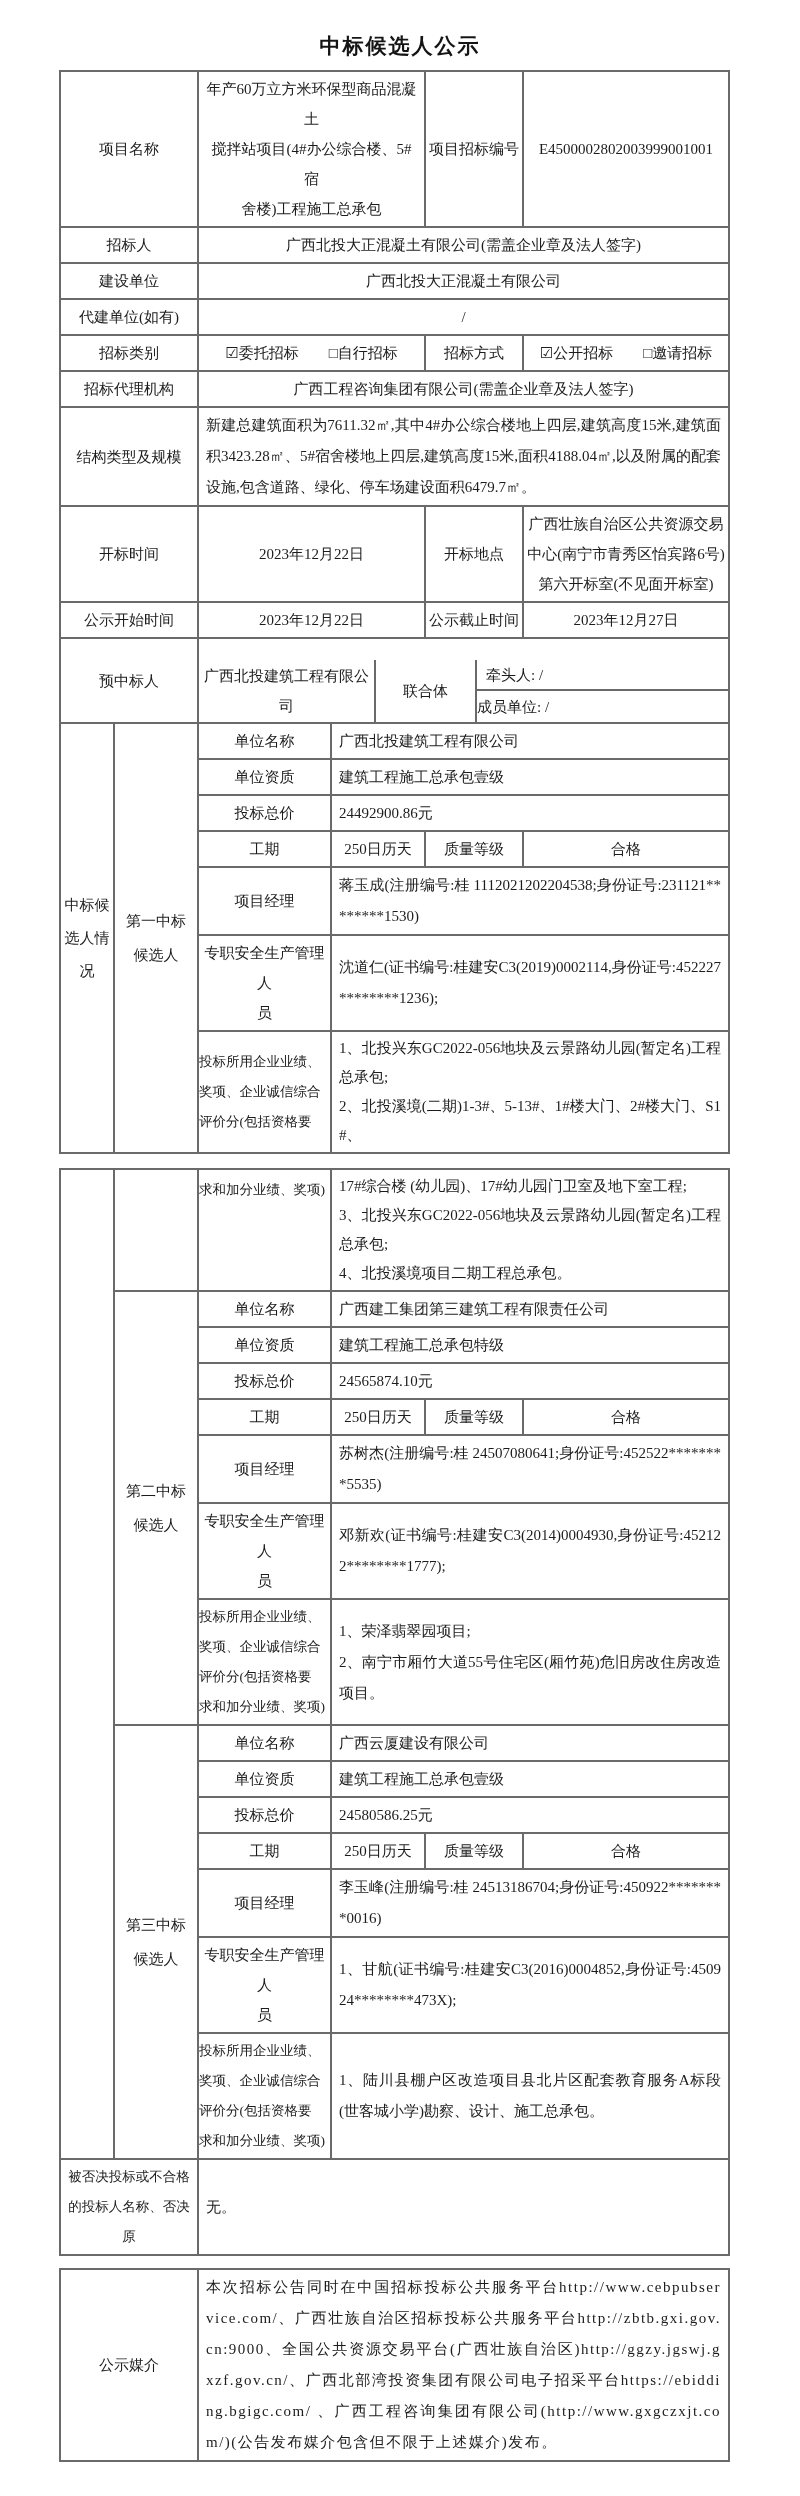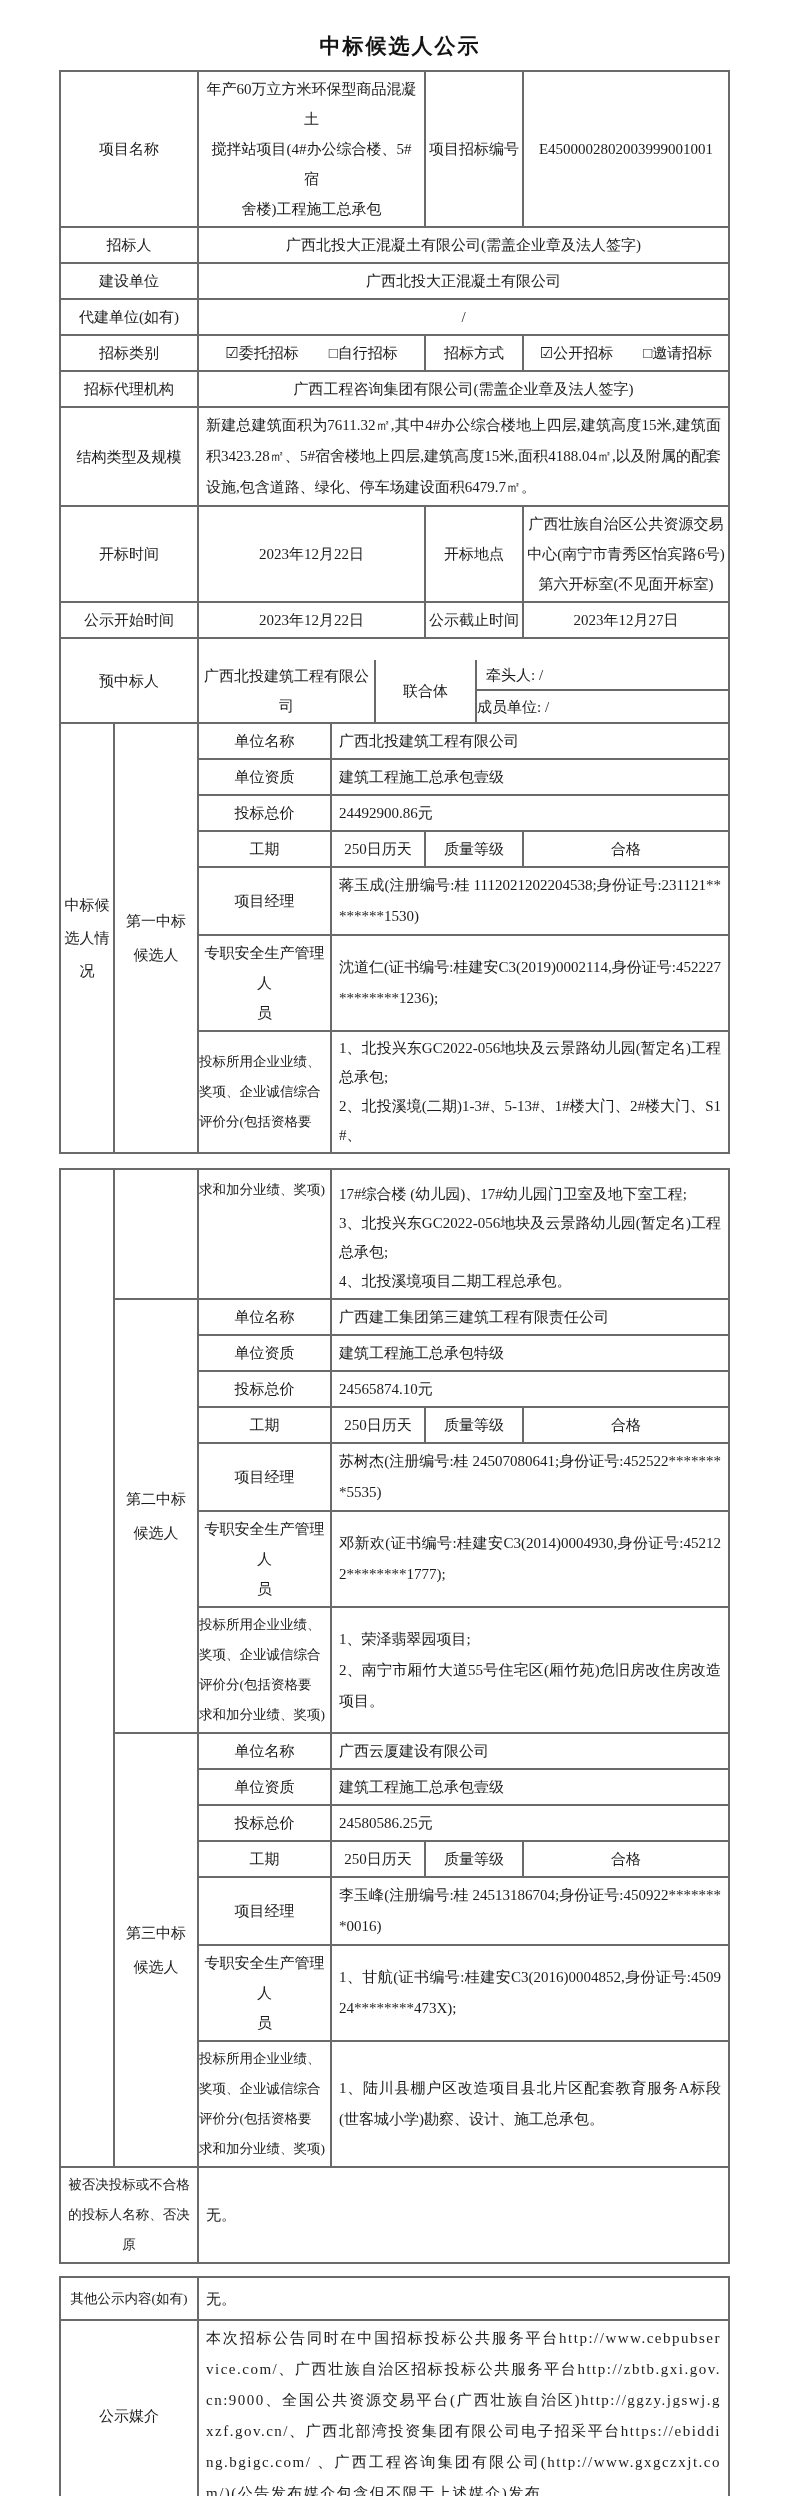--- a/index.html
+++ b/index.html
@@ -166,21 +166,21 @@
       <col style="width:133px">
     <col style="width:94px">
       <col style="width:98px">
       <col style="width:206px">
   </colgroup>
   <tbody>
       <tr style="height:112px">
     <td rowspan="15"></td>
     <td class="top"></td>
     <td class="achlab top" style="padding-top:5px">求和加分业绩、奖项)</td>
-    <td class="jus pre top" colspan="3" style="line-height:29px;padding-top:10px">17#综合楼 (幼儿园)、17#幼儿园门卫室及地下室工程;
+    <td class="jus pre top" colspan="3" style="line-height:29px;padding-top:2px">17#综合楼 (幼儿园)、17#幼儿园门卫室及地下室工程;
 3、北投兴东GC2022-056地块及云景路幼儿园(暂定名)工程总承包;
 4、北投溪境项目二期工程总承包。</td>
   </tr>
 
   <tr style="height:32px">
     <td class="rank pre" rowspan="7">第二中标
 候选人</td>
     <td class="lab">单位名称</td>
     <td colspan="3">广西建工集团第三建筑工程有限责任公司</td>
   </tr>
@@ -262,23 +262,19 @@
   </table>
 
 <table class="sheet t3">
   <colgroup>
     <col style="width:138px">
       <col style="width:227px">
       <col style="width:98px">
       <col style="width:206px">
   </colgroup>
   <tbody>
-  <tr style="height:43px">
-    <td class="lab small">其他公示内容(如有)</td>
-    <td colspan="3">无。</td>
-  </tr>
   <tr style="height:192px">
     <td class="lab">公示媒介</td>
     <td class="jus sp" colspan="3">本次招标公告同时在中国招标投标公共服务平台http://www.cebpubservice.com/、广西壮族自治区招标投标公共服务平台http://zbtb.gxi.gov.cn:9000、全国公共资源交易平台(广西壮族自治区)http://ggzy.jgswj.gxzf.gov.cn/、广西北部湾投资集团有限公司电子招采平台https://ebidding.bgigc.com/ 、广西工程咨询集团有限公司(http://www.gxgczxjt.com/)(公告发布媒介包含但不限于上述媒介)发布。</td>
   </tr>
 
 </tbody>
   </table>
 
 </body></html>

